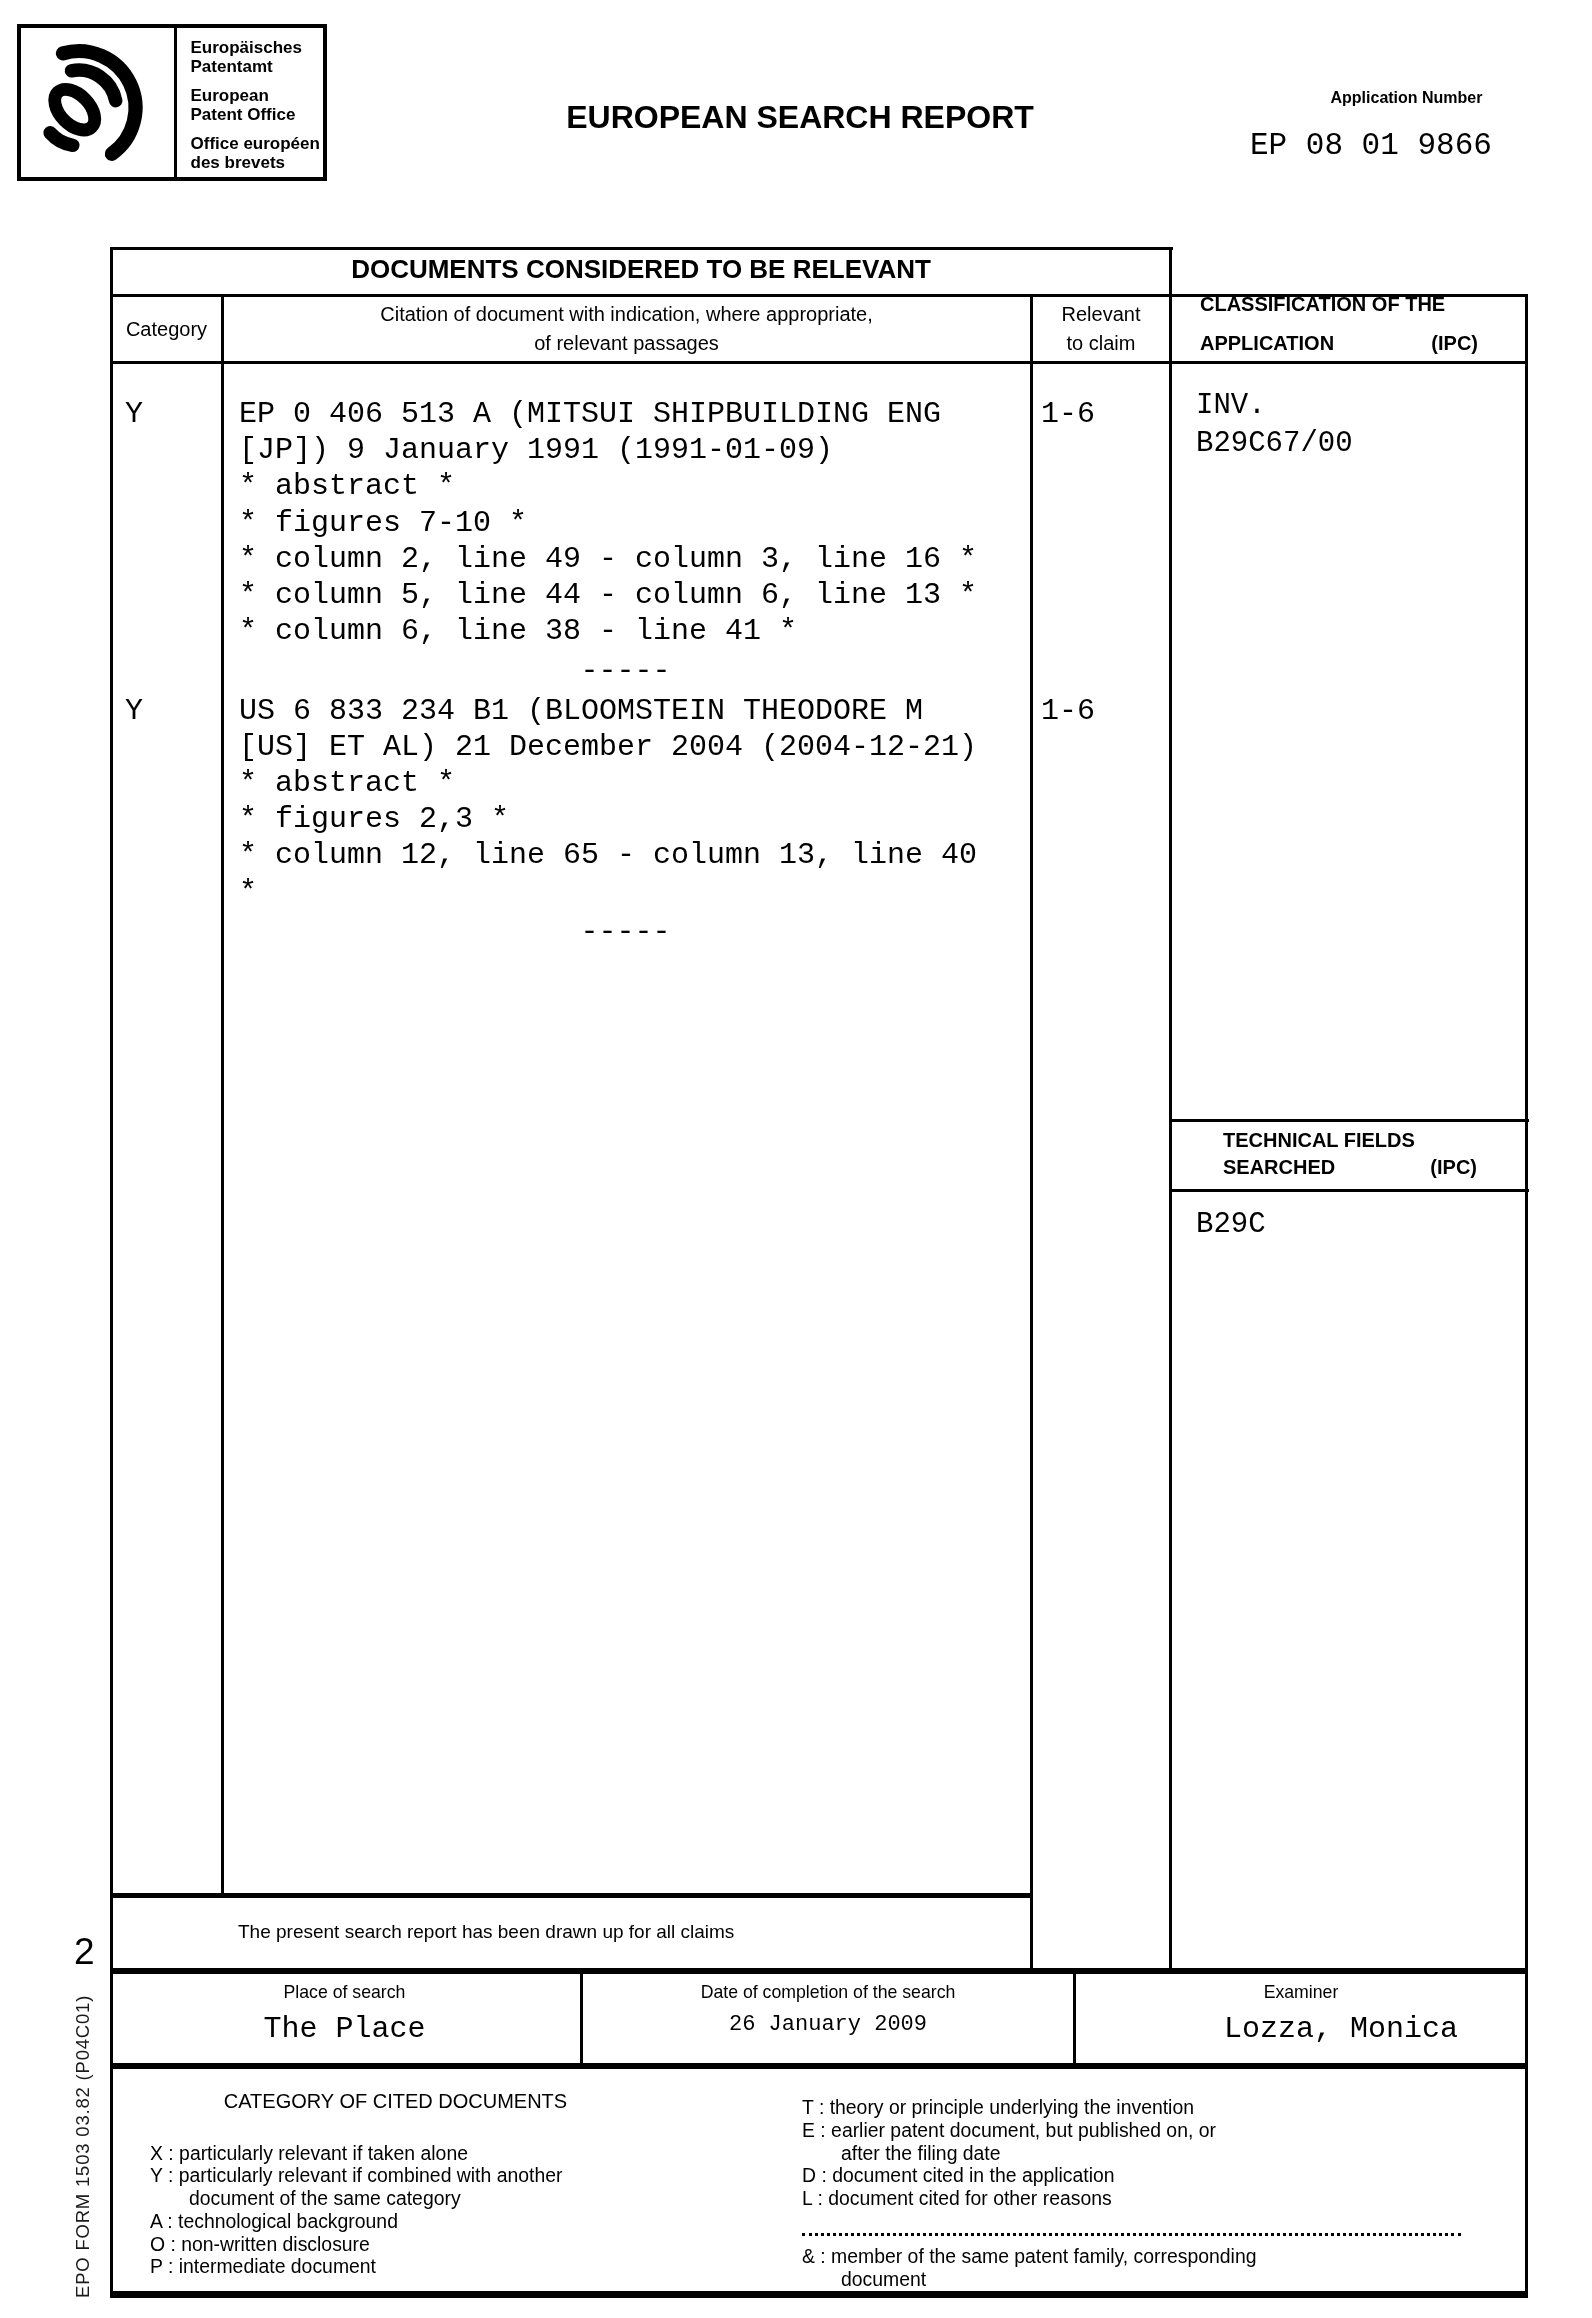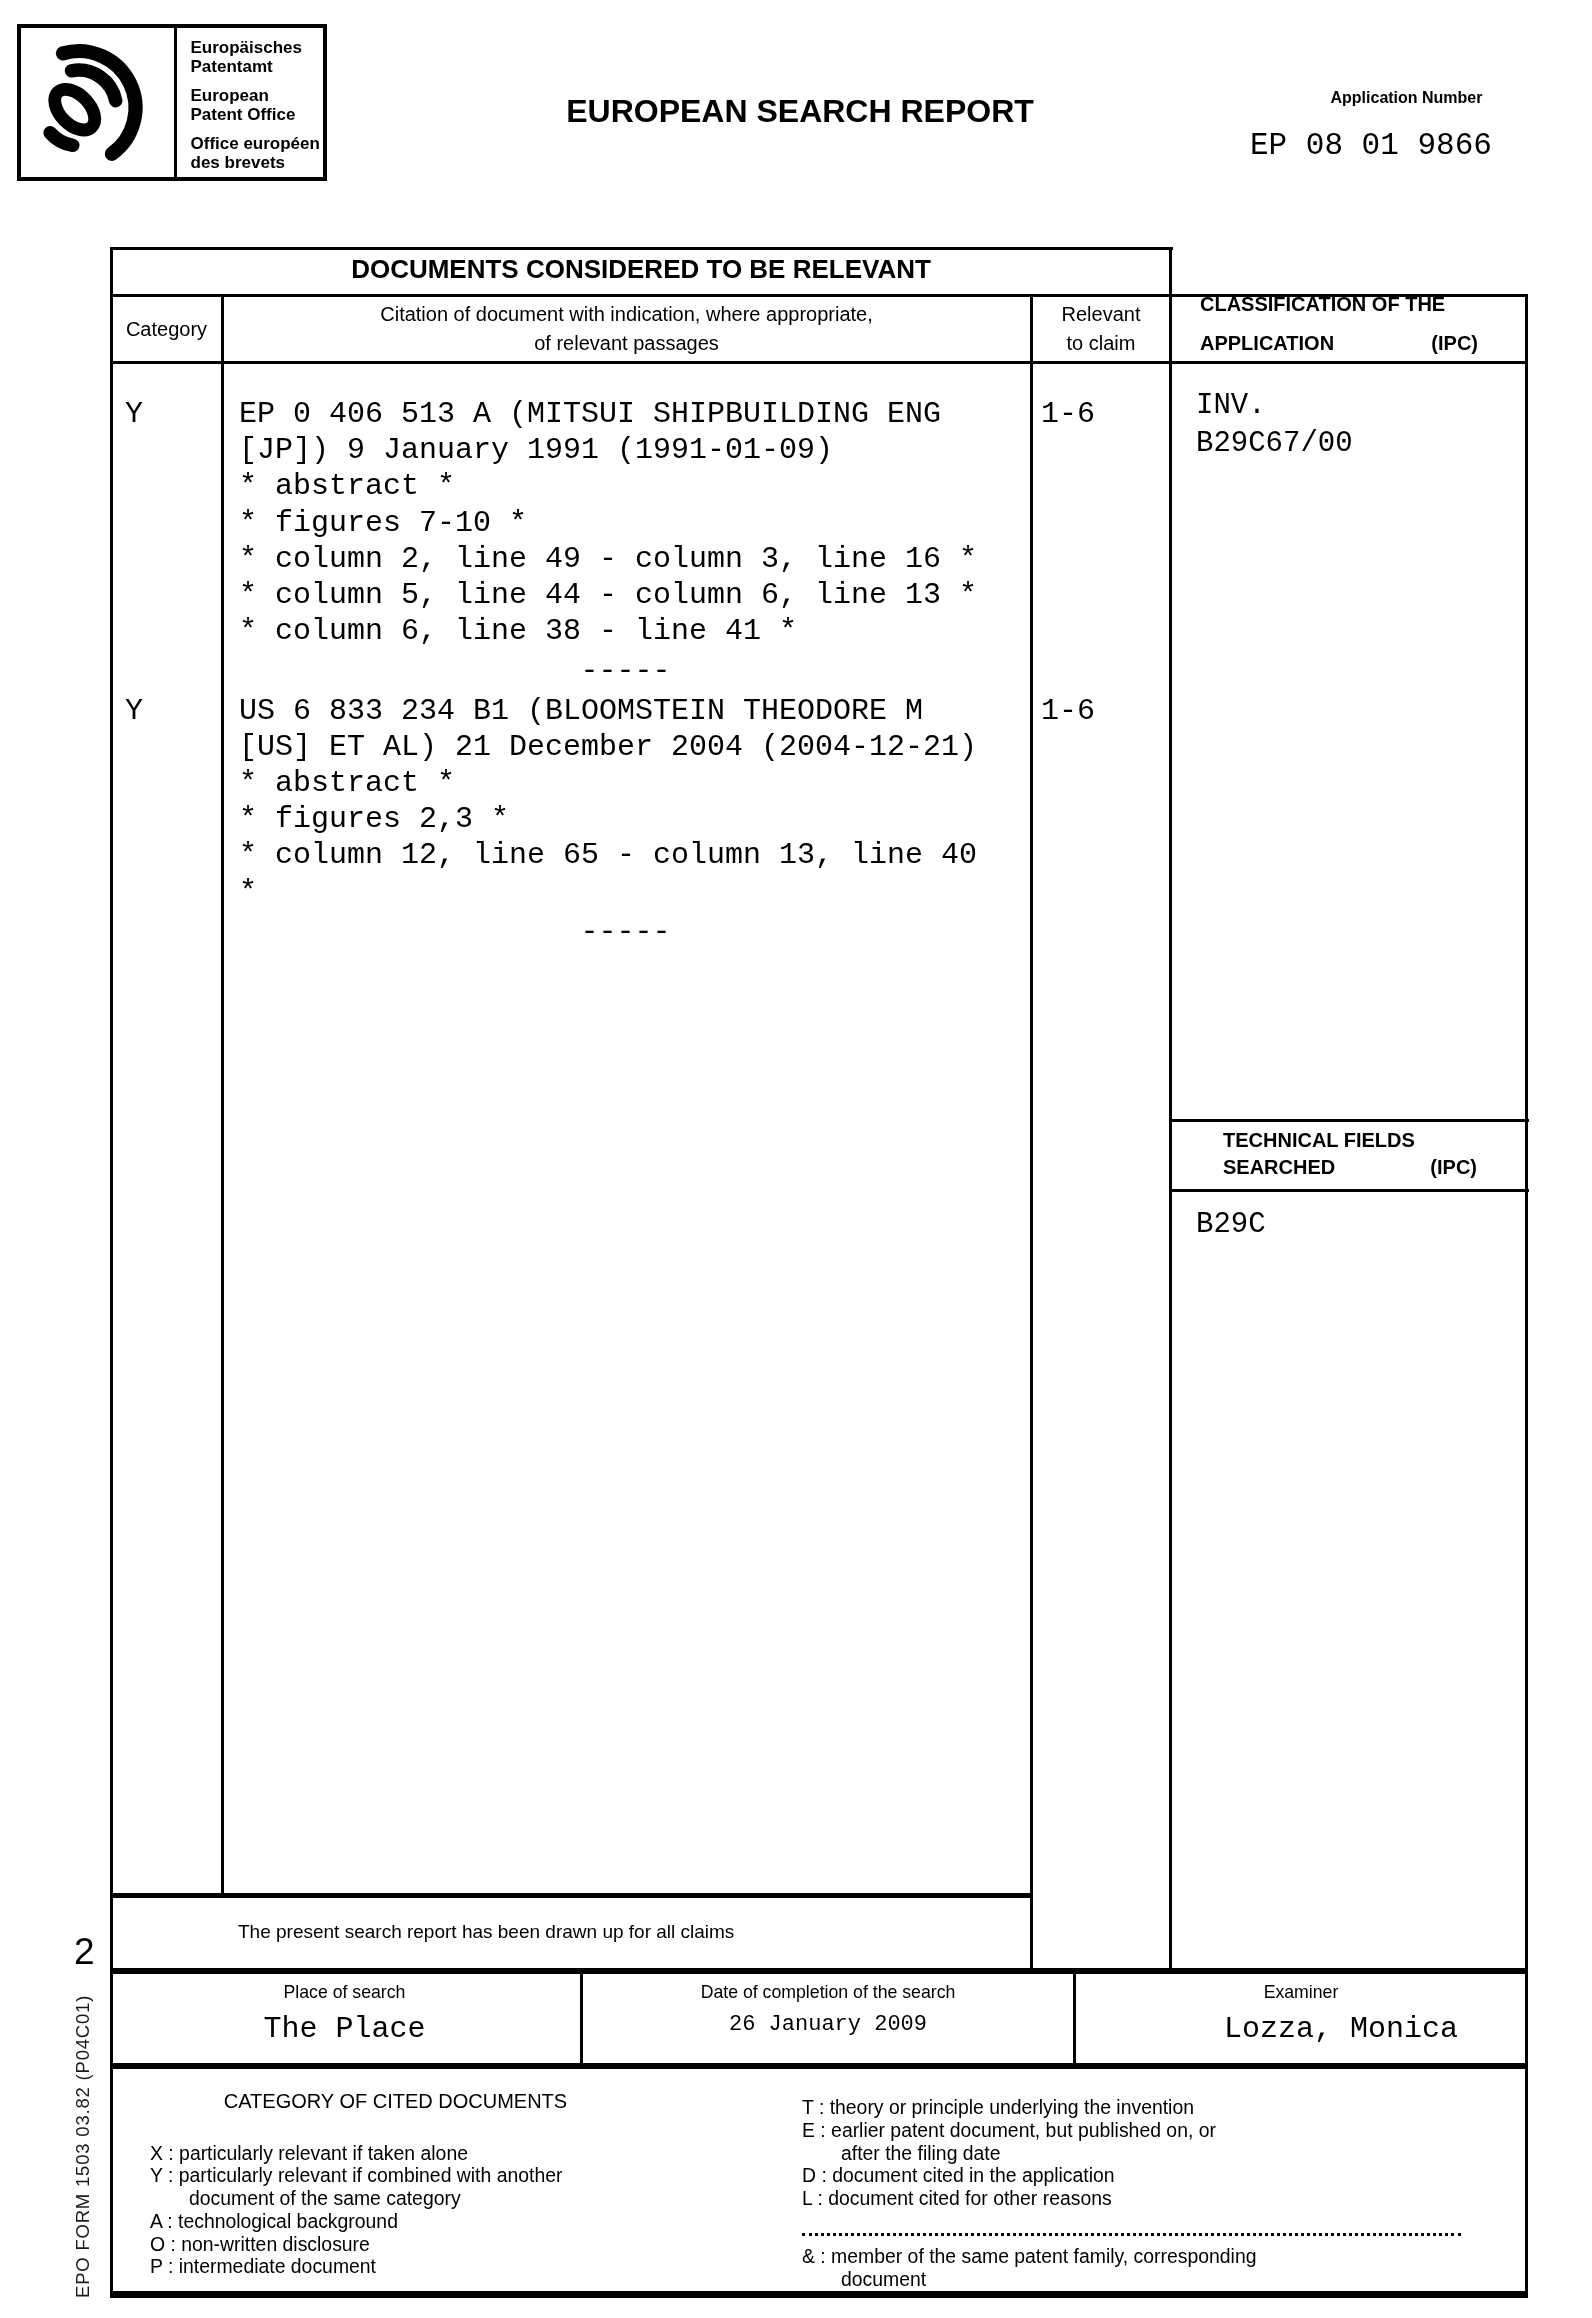--- a/index.html
+++ b/index.html
@@ -63,21 +63,21 @@
         <div>European</div>
         <div>Patent Office</div>
       </div>
       <div class="logo-group">
         <div>Office européen</div>
         <div>des brevets</div>
       </div>
     </div>
   </div>
 
-  <div class="abs sans b ctr" style="left:463px;top:93px;width:674px;font-size:32px;">EUROPEAN SEARCH REPORT</div>
+  <div class="abs sans b ctr" style="left:463px;top:99px;width:674px;font-size:32px;">EUROPEAN SEARCH REPORT</div>
 
   <div class="abs sans b ctr" style="left:1255px;top:89px;width:303px;font-size:16px;">Application Number</div>
   <div class="abs mono" style="left:1250px;top:128px;font-size:31px;">EP 08 01 9866</div>
 
   <div class="ln" style="left:110px;top:247px;width:1063px;height:3.4px;"></div>
   <div class="ln" style="left:110px;top:294px;width:1418px;height:3.4px;"></div>
   <div class="ln" style="left:110px;top:361px;width:1418px;height:3.4px;"></div>
   <div class="ln" style="left:1169px;top:1119px;width:360px;height:3.4px;"></div>
   <div class="ln" style="left:1169px;top:1189px;width:360px;height:3.4px;"></div>
   <div class="ln" style="left:110px;top:1893px;width:923px;height:5px;"></div>

